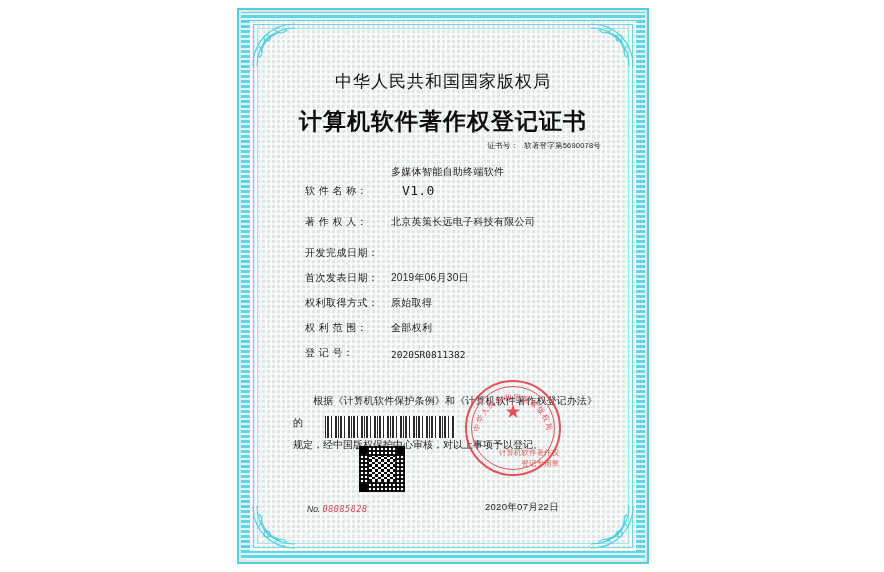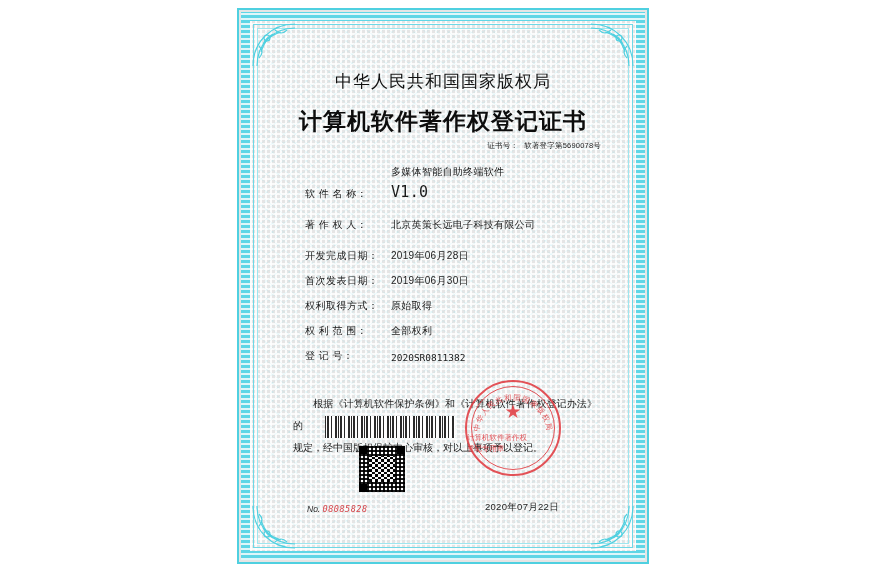--- a/index.html
+++ b/index.html
@@ -148,21 +148,22 @@
     white-space: nowrap;
   }
   .field-value {
     flex: 1 1 auto;
     letter-spacing: 0.3px;
   }
   .field-value .line2 {
     display: block;
     margin-top: 4px;
     font-family: "DejaVu Sans Mono", monospace;
-    font-size: 15px;
+    font-size: 13px;
+    margin-left: 11px;
   }
   .field-row.gap-top { margin-top: 17px; }
   .field-value.mono {
     font-family: "DejaVu Sans Mono", monospace;
     font-size: 9.5px;
     letter-spacing: 0;
   }
 
   .para {
     margin-top: 30px;
@@ -253,22 +254,22 @@
   .seal .arc text {
     font-family: "DejaVu Sans", sans-serif;
     font-size: 7.5px;
     fill: #e0363c;
     letter-spacing: 1px;
   }
   .seal .seal-lines {
     position: absolute;
     left: 0;
     right: 0;
-    bottom: 20px;
-    text-align: left;
+    bottom: 5px;
+    text-align: right;
     font-size: 7.5px;
     line-height: 11px;
     color: #e0363c;
   }
 
   .footer-no {
     position: absolute;
     left: 44px;
     bottom: 24px;
     font-size: 8.5px;
@@ -365,21 +366,20 @@
         </div>
       </div>
 
       <div class="field-row gap-top">
         <div class="field-label">著 作 权 人：</div>
         <div class="field-value">北京英策长远电子科技有限公司</div>
       </div>
 
       <div class="field-row gap-top">
         <div class="field-label">开发完成日期：</div>
-        <div class="field-value">2019年06月28日</div>
       </div>
 
       <div class="field-row">
         <div class="field-label">首次发表日期：</div>
         <div class="field-value">2019年06月30日</div>
       </div>
 
       <div class="field-row">
         <div class="field-label">权利取得方式：</div>
         <div class="field-value">原始取得</div>

